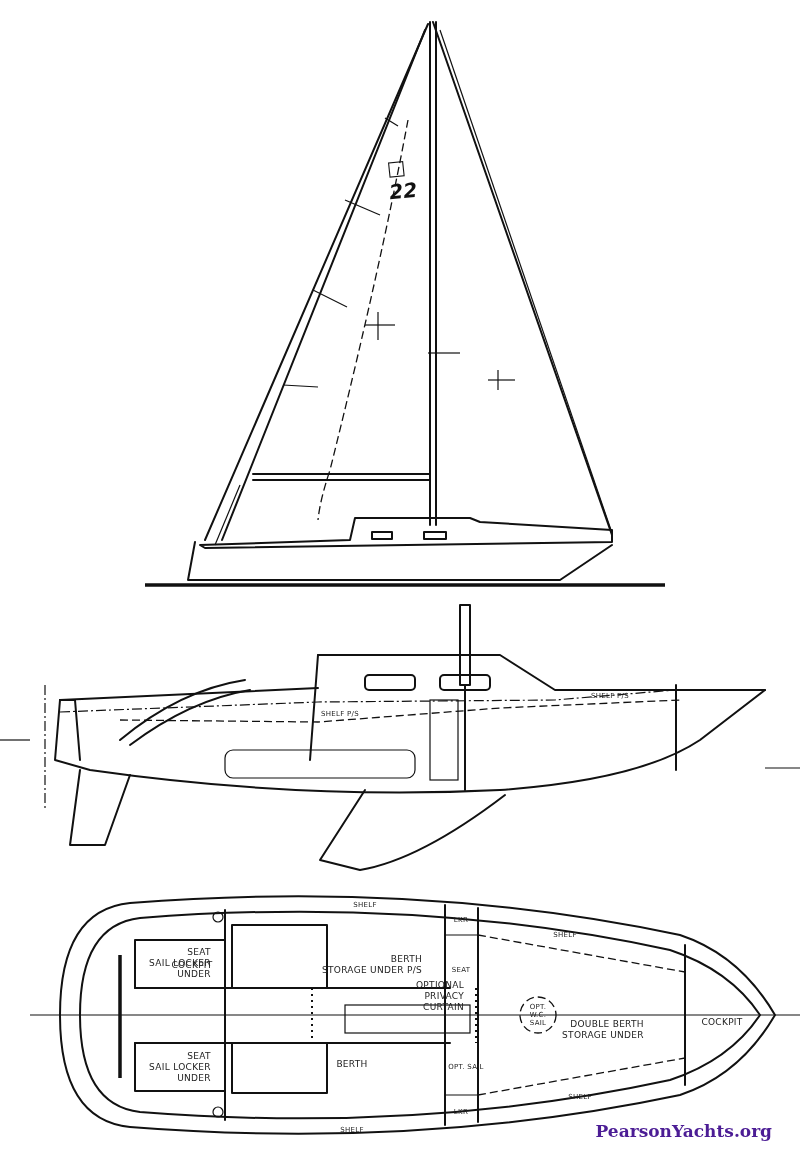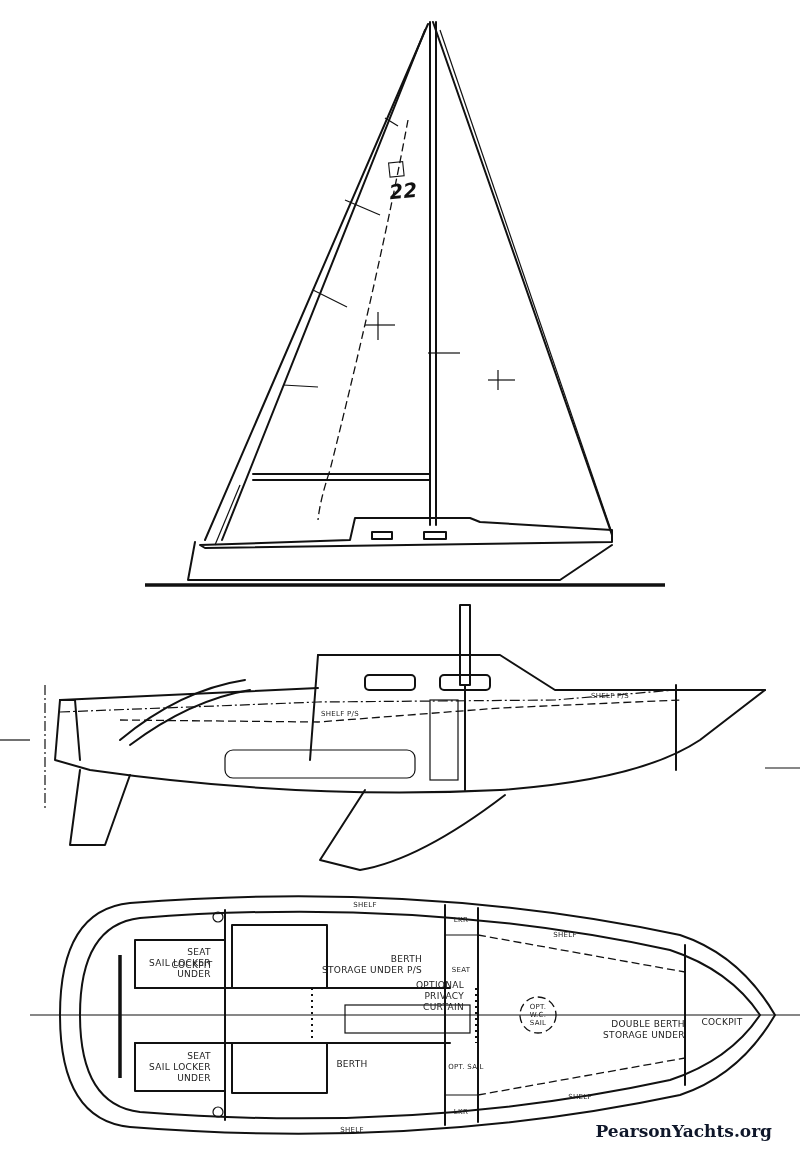--- a/index.html
+++ b/index.html
@@ -7,21 +7,21 @@
   svg{position:absolute;left:0;top:0;}
   .ln{stroke:#111;fill:none;stroke-width:2;stroke-linecap:round;stroke-linejoin:round;}
   .thin{stroke:#111;fill:none;stroke-width:1.2;}
   .dash{stroke:#111;fill:none;stroke-width:1.3;stroke-dasharray:8 4;}
   .dashdot{stroke:#111;fill:none;stroke-width:1.2;stroke-dasharray:10 3 2 3;}
   .dot{stroke:#111;fill:none;stroke-width:2;stroke-dasharray:2 4;}
   .heavy{stroke:#111;fill:none;stroke-width:3.5;}
   .lbl{position:absolute;font-family:"DejaVu Sans",sans-serif;font-size:9px;color:#222;text-align:right;line-height:11px;letter-spacing:0.3px;white-space:pre-line;transform:translate(-50%,-50%);}
   .small{font-size:7px;line-height:8px;}
   .logo{position:absolute;left:388px;top:155px;font-family:"DejaVu Sans",sans-serif;font-weight:bold;font-style:italic;font-size:20px;color:#111;transform:rotate(-6deg);}
-  .watermark{position:absolute;right:28px;bottom:14px;font-family:"DejaVu Serif",serif;font-weight:bold;font-size:17px;color:#0f172a;}
+  .watermark{position:absolute;right:28px;bottom:14px;font-family:"DejaVu Serif",serif;font-weight:bold;font-size:17px;color:#4c1d95;}
 </style>
 </head>
 <body>
 
 <svg width="800" height="1155" viewBox="0 0 800 1155">
 
   <g>
 
     <line class="ln" x1="430" y1="22" x2="430" y2="525"></line>
     <line class="ln" x1="436" y1="22" x2="436" y2="525"></line>
@@ -155,17 +155,17 @@
 <div class="lbl small" style="left:461px;top:920px">LKR</div>
 <div class="lbl small" style="left:461px;top:1112px">LKR</div>
 <div class="lbl small" style="left:461px;top:970px">SEAT</div>
 <div class="lbl small" style="left:466px;top:1067px">OPT. SAIL</div>
 <div class="lbl" style="left:440px;top:996px">OPTIONAL
 PRIVACY
 CURTAIN</div>
 <div class="lbl small" style="left:538px;top:1015px">OPT.
 W.C.
 SAIL</div>
-<div class="lbl" style="left:644px;top:1030px">DOUBLE BERTH
+<div class="lbl" style="left:603px;top:1030px">DOUBLE BERTH
 STORAGE UNDER</div>
 <div class="lbl" style="left:722px;top:1022px">COCKPIT</div>
 
 <div class="watermark">PearsonYachts.org</div>
 
 </body></html>

